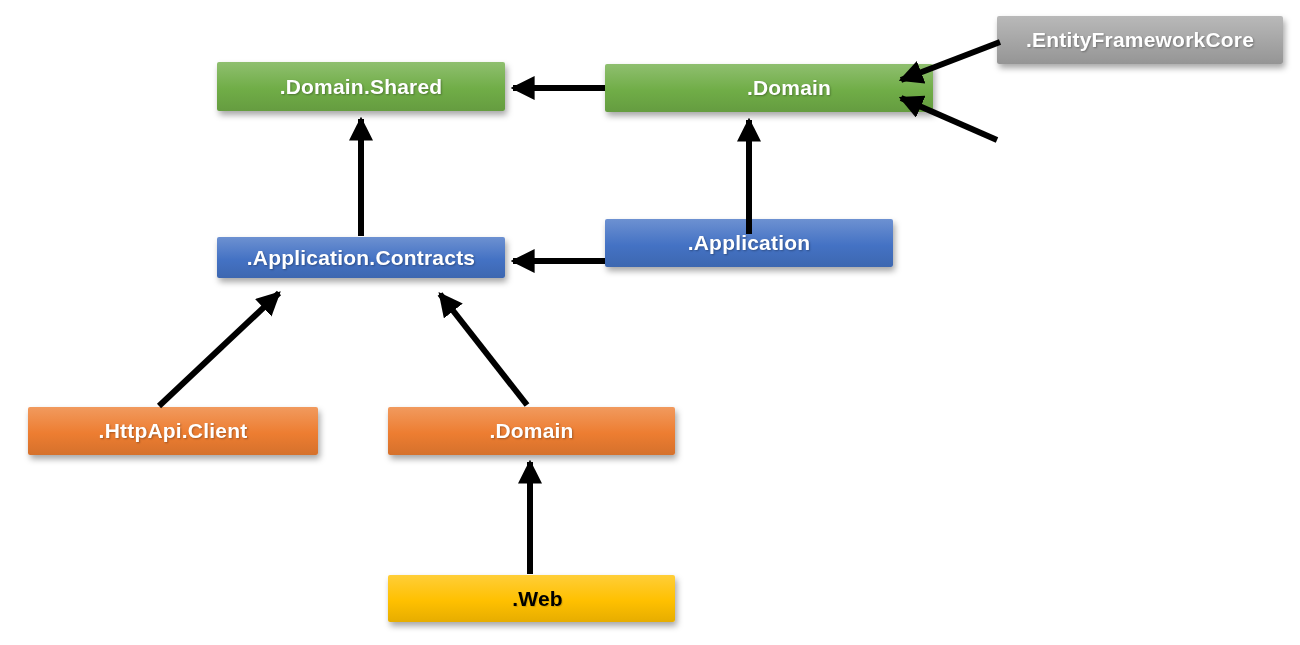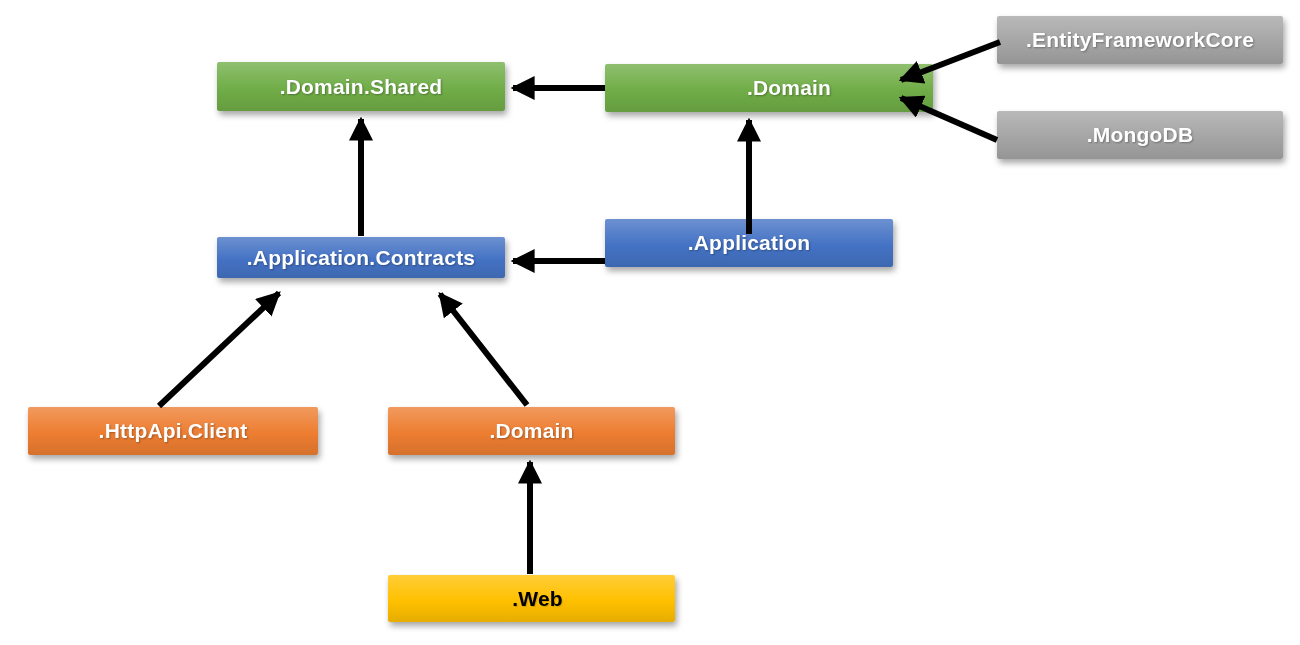--- a/index.html
+++ b/index.html
@@ -64,23 +64,20 @@
 
   <div class="node" id="n0" style="background: linear-gradient(rgb(143, 191, 111) 0%, rgb(112, 173, 71) 55%, rgb(101, 156, 64) 100%); color: rgb(255, 255, 255);">
     <span class="label">.Domain.Shared</span>
   </div>
   <div class="node" id="n1" style="background: linear-gradient(rgb(143, 191, 111) 0%, rgb(112, 173, 71) 55%, rgb(101, 156, 64) 100%); color: rgb(255, 255, 255);">
     <span class="label">.Domain</span>
   </div>
   <div class="node" id="n2" style="background: linear-gradient(rgb(185, 185, 185) 0%, rgb(165, 165, 165) 55%, rgb(149, 149, 149) 100%); color: rgb(255, 255, 255);">
     <span class="label">.EntityFrameworkCore</span>
   </div>
-  <div class="node" id="n3" style="background: linear-gradient(rgb(185, 185, 185) 0%, rgb(165, 165, 165) 55%, rgb(149, 149, 149) 100%); color: rgb(255, 255, 255);">
-    <span class="label">.MongoDB</span>
-  </div>
   <div class="node" id="n4" style="background: linear-gradient(rgb(109, 145, 209) 0%, rgb(68, 114, 196) 55%, rgb(61, 103, 176) 100%); color: rgb(255, 255, 255);">
     <span class="label">.Application.Contracts</span>
   </div>
   <div class="node" id="n5" style="background: linear-gradient(rgb(109, 145, 209) 0%, rgb(68, 114, 196) 55%, rgb(61, 103, 176) 100%); color: rgb(255, 255, 255);">
     <span class="label">.Application</span>
   </div>
   <div class="node" id="n6" style="background: linear-gradient(rgb(241, 154, 94) 0%, rgb(237, 125, 49) 55%, rgb(213, 113, 44) 100%); color: rgb(255, 255, 255);">
     <span class="label">.HttpApi.Client</span>
   </div>
   <div class="node" id="n7" style="background: linear-gradient(rgb(241, 154, 94) 0%, rgb(237, 125, 49) 55%, rgb(213, 113, 44) 100%); color: rgb(255, 255, 255);">

